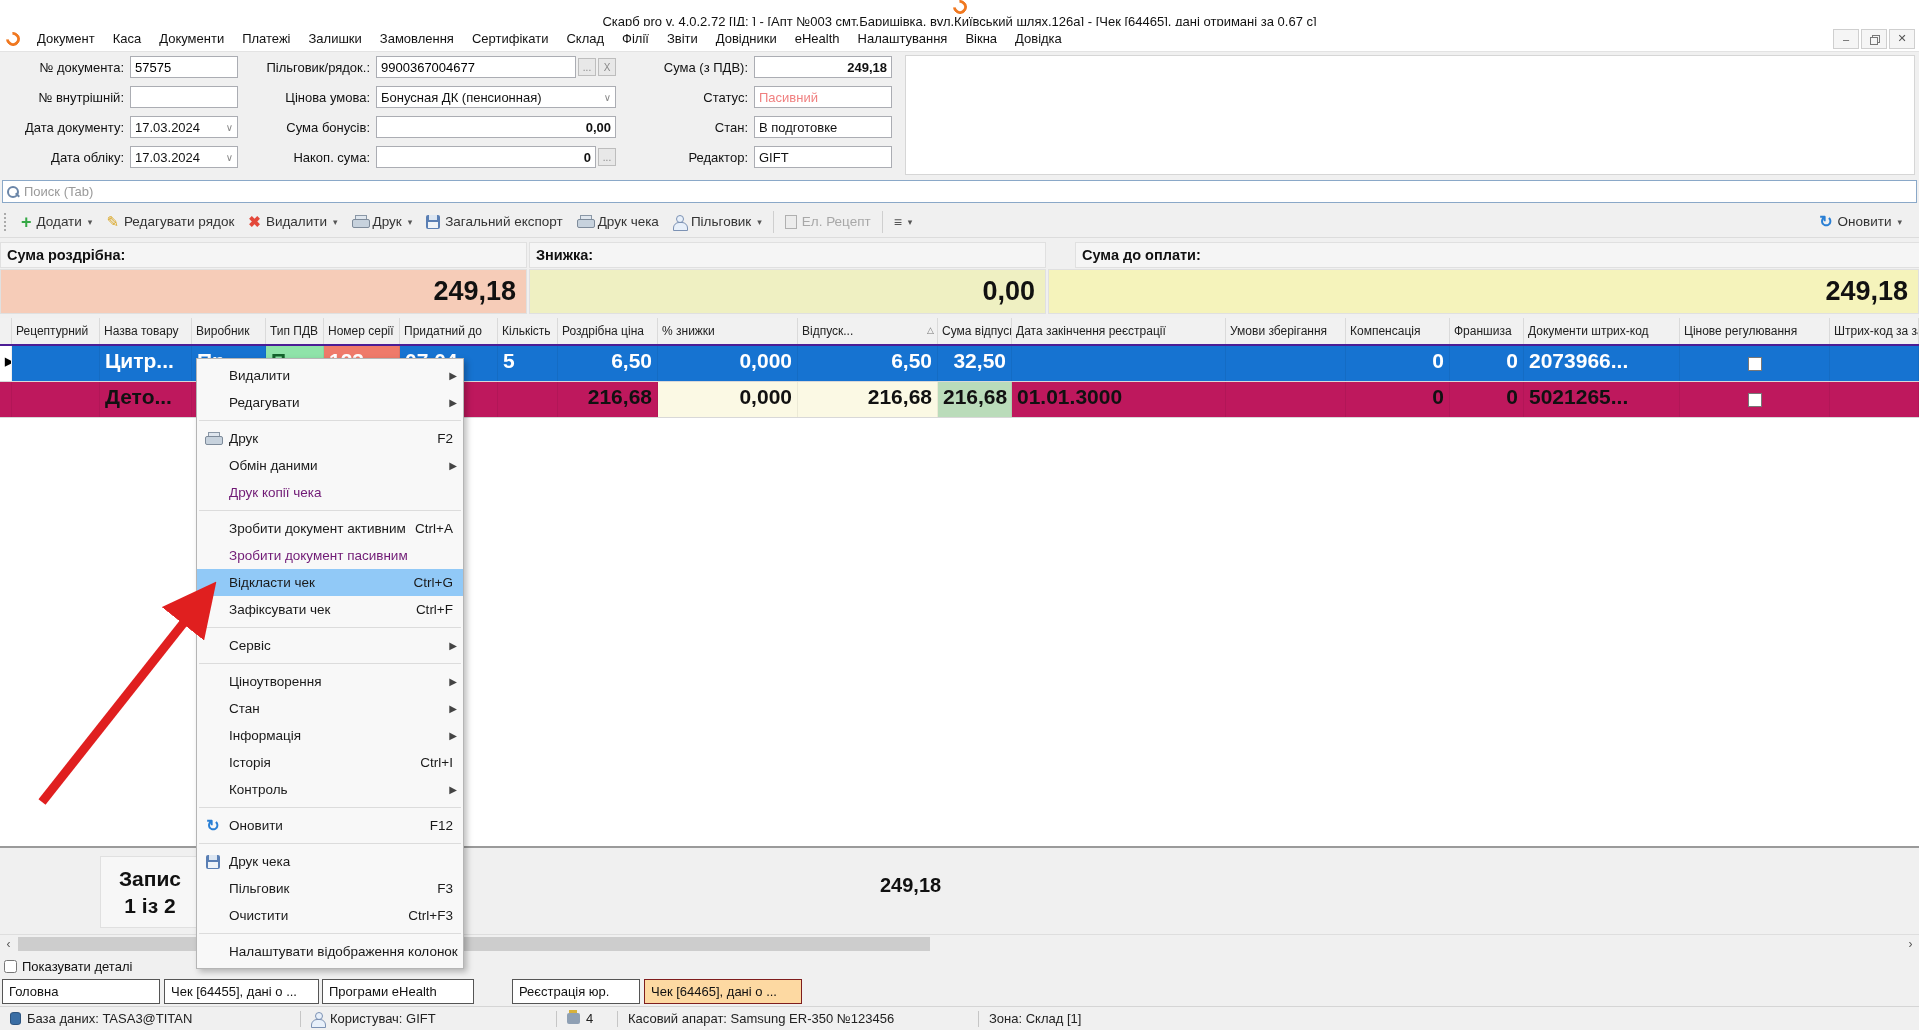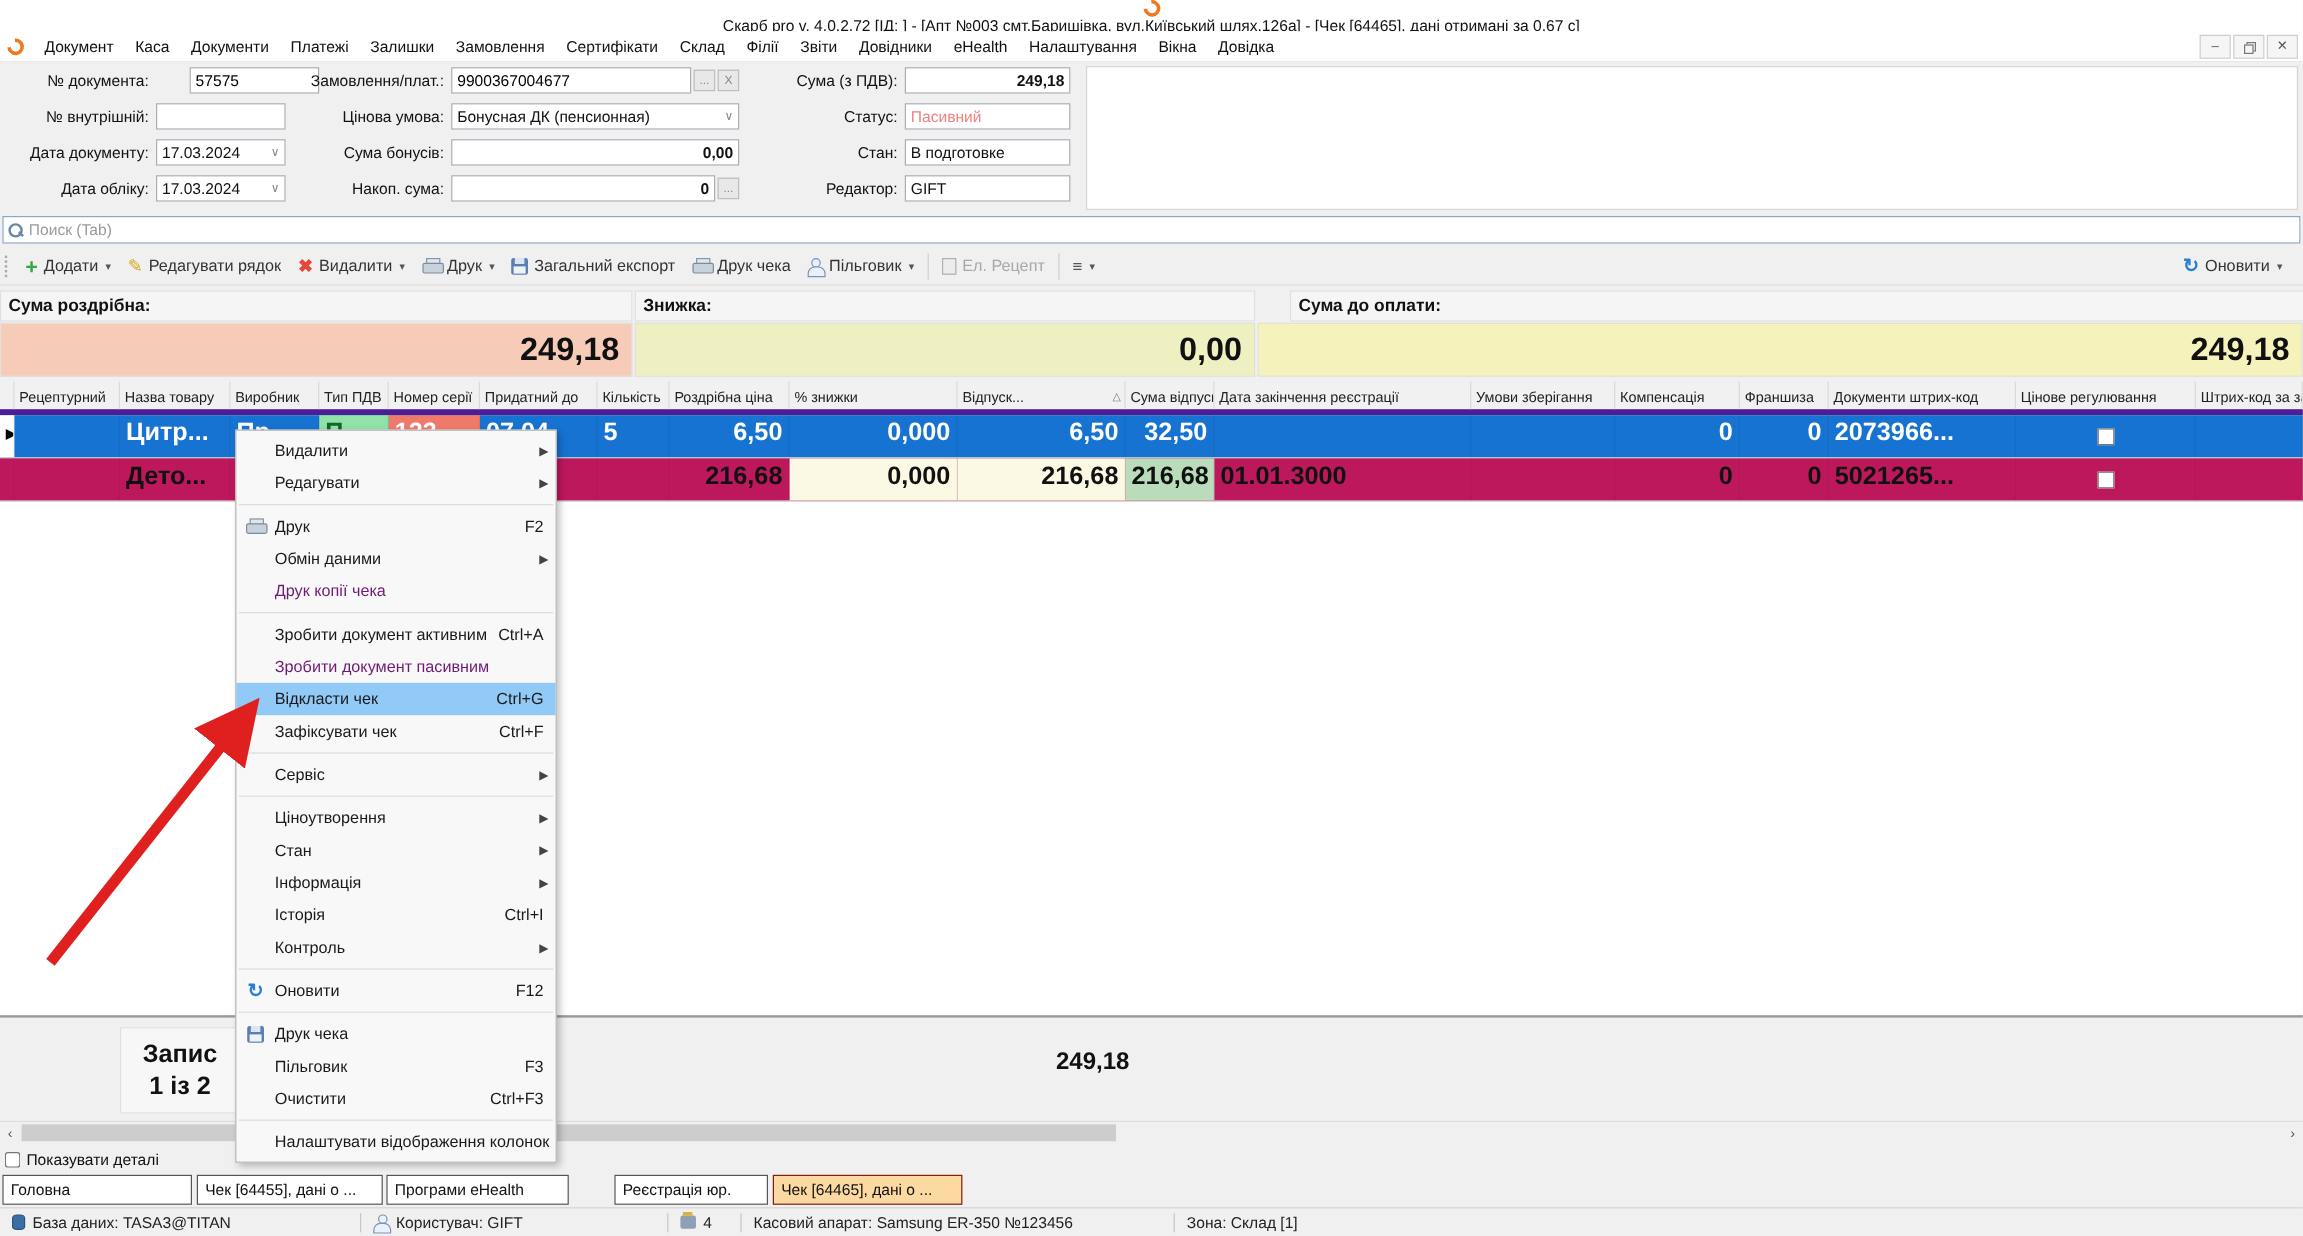--- a/index.html
+++ b/index.html
@@ -84,21 +84,21 @@
   
   .sum-labels { position:absolute; left:0; top:242px; width:1919px; height:27px; }
   .sum-label-cell { position:absolute; top:0; height:26px; background:#f5f5f5; border:1px solid #e0e0e0;
     font-weight:bold; font-size:14.5px; padding:4px 6px; }
   .sum-values { position:absolute; left:0; top:269px; width:1919px; height:47px; }
   .sum-value-cell { position:absolute; top:0; height:45px; border:1px solid #e0e0e0; font-weight:bold;
     font-size:27px; text-align:right; padding:6px 10px 0 0; }
 
   
   .grid-header { position:absolute; left:0; top:318px; width:1919px; height:28px; background:#f1f1f1;
-    display:flex; font-size:12px; color:#222; border-bottom:5px solid #4c1d95; }
+    display:flex; font-size:12px; color:#222; border-bottom:2px solid #4c1d95; }
   .gh-cell { border-right:1px solid #dadada; padding:6px 3px 0 4px; white-space:nowrap; overflow:hidden; position:relative; }
   .gh-cell .sort { position:absolute; right:3px; top:7px; font-size:9px; color:#777; }
   .g-row { position:absolute; left:0; width:1919px; height:36px; display:flex; font-size:21px; font-weight:bold;
     background:#be185d; border-bottom:1px solid #d8d8d8; }
   .g-cell { padding:3px 5px 0 5px; white-space:nowrap; overflow:hidden; border-right:1px solid rgba(0,0,0,0.06); }
   .g-row.selected { background:#1673d1; color:#fff; }
   .g-cell.num { text-align:right; }
   .cell-green-strong { background:#8fe3a9; color:#14632c; }
   .cell-red { background:#ef7a6a; color:#fff; }
   .cell-green-pale { background:#badcba; color:#111; }
@@ -194,21 +194,21 @@
     <span class="mdi-btn">–</span>
     <span class="mdi-btn">
         <span class="ic-restore-sm"></span>
       </span>
     <span class="mdi-btn">✕</span>
   </div>
 </div>
 
 <div class="formarea">
 
-  <div class="frow" style="left:0;top:4px;gap:28px;">
+  <div class="frow" style="left:0;top:4px;">
     <span class="flabel" style="width:130px">№ документа:</span>
     <span class="fbox" style="width:108px">
         <input value="57575" style="">
       </span>
   </div>
   <div class="frow" style="left:0;top:34px;">
     <span class="flabel" style="width:130px">№ внутрішній:</span>
     <span class="fbox" style="width:108px">
         <input value="" style="">
       </span>
@@ -222,21 +222,21 @@
   </div>
   <div class="frow" style="left:0;top:94px;">
     <span class="flabel" style="width:130px">Дата обліку:</span>
     <span class="fbox" style="width:108px">
         <span>17.03.2024</span>
         <span class="caret">∨</span>
       </span>
   </div>
 
   <div class="frow" style="left:258px;top:4px;">
-    <span class="flabel" style="width:118px">Замовлення/плат.:</span>
+    <span class="flabel" style="width:118px">Пільговик/рядок.:</span>
     <span class="fbox" style="width:200px">
         <input value="9900367004677" style="">
       </span>
     <span class="mini-btn">...</span>
     <span class="mini-btn">X</span>
   </div>
   <div class="frow" style="left:258px;top:34px;">
     <span class="flabel" style="width:118px">Цінова умова:</span>
     <span class="fbox" style="width:240px">
         <span>Бонусная ДК (пенсионная)</span>

